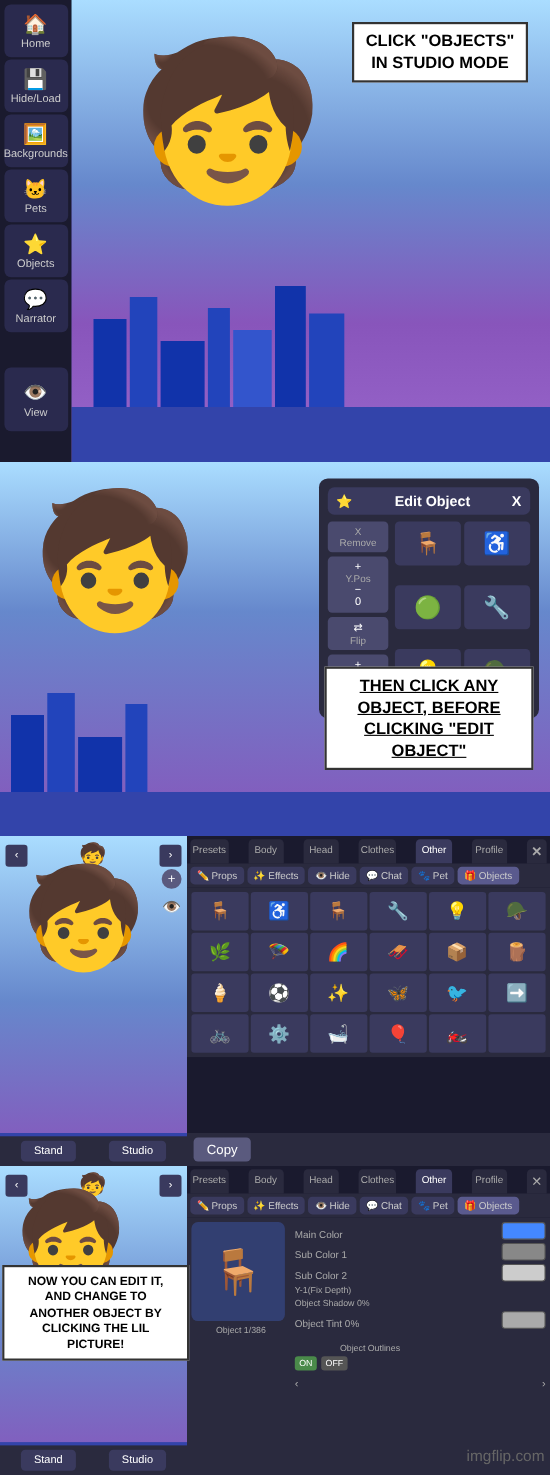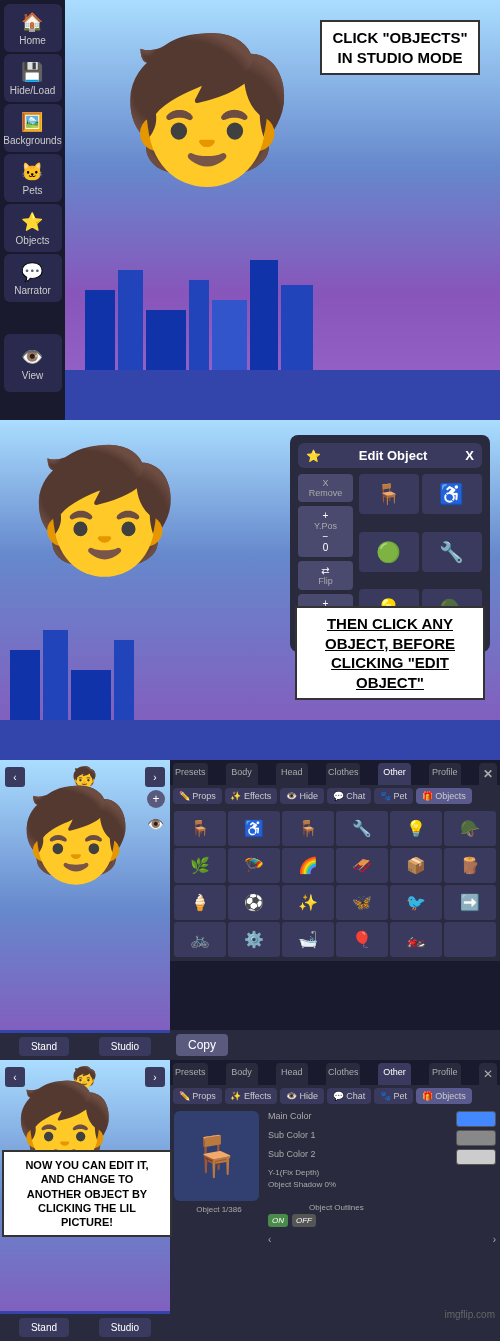--- a/index.html
+++ b/index.html
@@ -321,21 +321,21 @@
 
     .edit-right-col {
       flex: 1;
       display: flex;
       flex-direction: column;
       gap: 3px;
     }
 
     .color-row {
       display: flex;
-      align-items: flex-start;
+      align-items: flex-end;
       justify-content: space-between;
     }
 
     .color-label {
       font-size: 9px;
       color: #aaa;
       flex: 1;
     }
 
     .color-box {
@@ -408,21 +408,20 @@
       padding: 4px 12px;
       font-size: 10px;
       cursor: pointer;
     }
 
     
     .toggle-row {
       display: flex;
       align-items: flex-start;
       gap: 4px;
-      font-style: italic;
     }
 
     .toggle-on {
       background: #4a8a4a;
       color: white;
       font-size: 8px;
       padding: 2px 4px;
       border-radius: 3px;
     }
 
@@ -727,31 +726,35 @@
         <div class="color-row">
           <span class="color-label">Sub Color 2</span>
           <div class="color-box" style="background:#ccc;"></div>
         </div>
 
         <div style="font-size:8px;color:#aaa;">Y-1(Fix Depth)</div>
 
 
         <div style="font-size:8px;color:#aaa;">Object Shadow 0%</div>
 
+        <div class="color-row">
+          <span class="color-label">Object Tint 0%</span>
+          <div class="color-box" style="background:#aaa;"></div>
+        </div>
 
         <div style="margin-top:4px;">
           <span style="font-size:8px;color:#aaa;margin-left:41px;">Object Outlines</span>
           <div class="toggle-row">
             <div class="toggle-on">ON</div>
             <div class="toggle-off">OFF</div>
           </div>
         </div>
 
         <div style="display:flex;justify-content:space-between;margin-top:4px;">
           <span class="chevron">‹</span>
           <span class="chevron">›</span>
         </div>
       </div>
     </div>
   </div>
 </div>
 
-<div style="position:fixed;bottom:21px;right:5px;font-size:10px;color:#666;z-index:100;margin-top:44px;">imgflip.com</div>
+<div style="position:fixed;bottom:10px;right:5px;font-size:14px;color:#666;z-index:100;margin-top:44px;">imgflip.com</div>
 
 </body></html>

